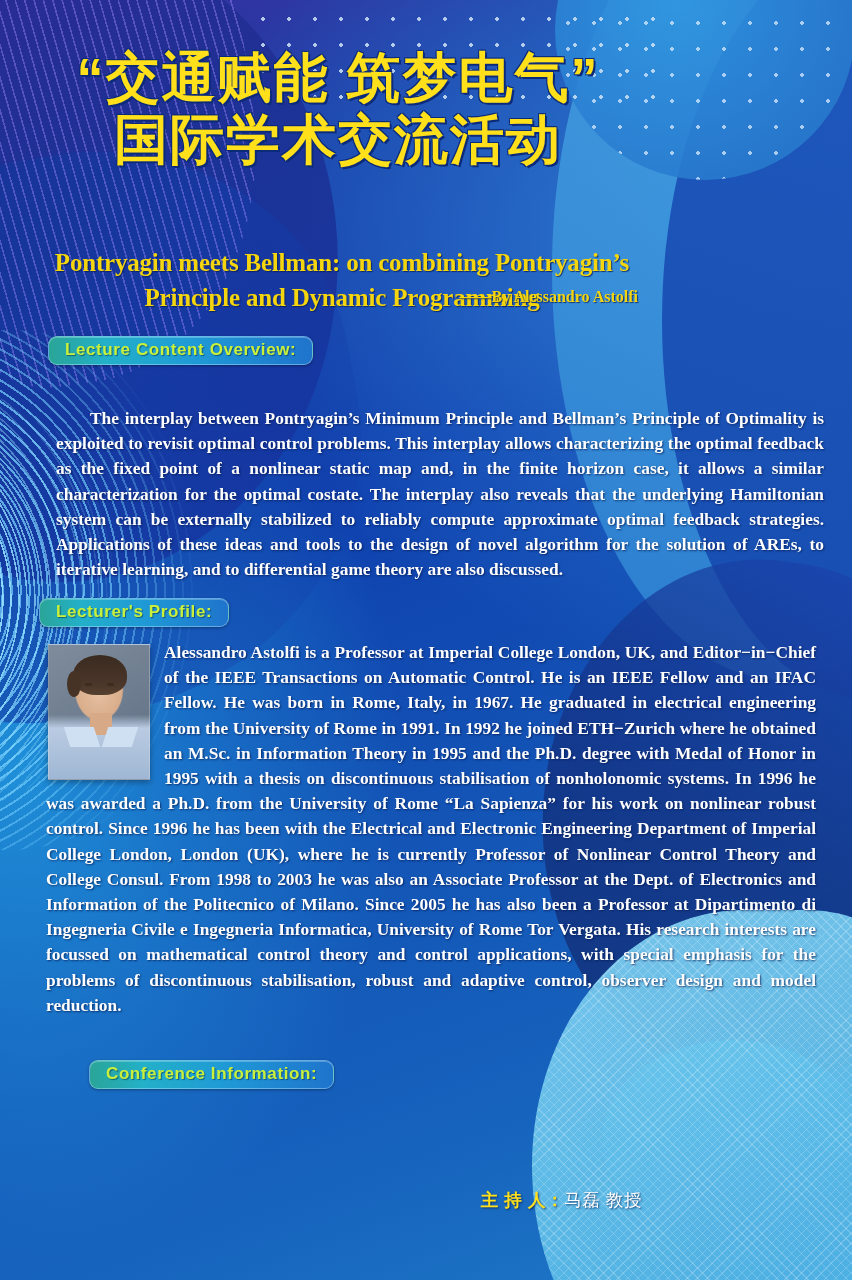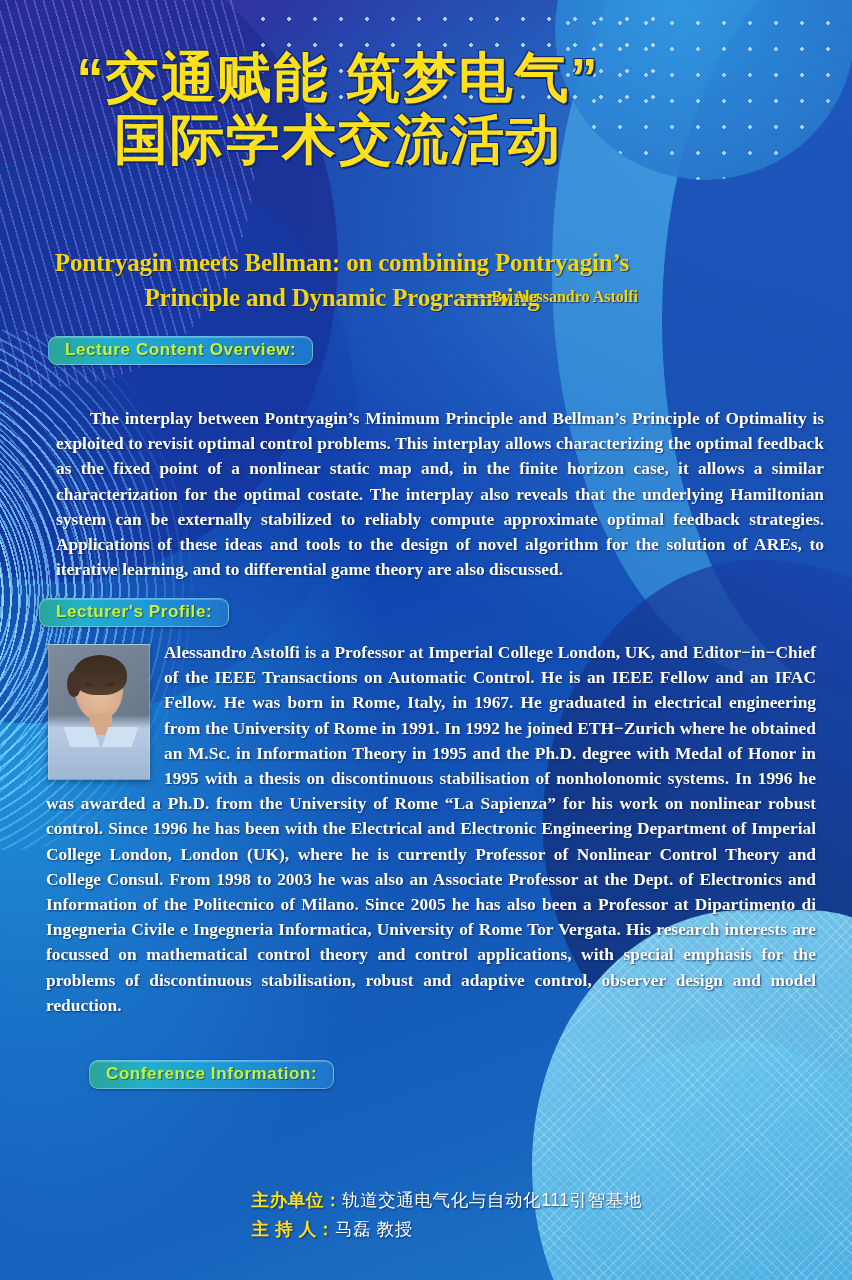--- a/index.html
+++ b/index.html
@@ -275,21 +275,18 @@
       <span>Alessandro Astolfi is a Professor at Imperial College London, UK, and Editor−in−Chief of the IEEE Transactions on Automatic Control. He is an IEEE Fellow and an IFAC Fellow. He was born in Rome, Italy, in 1967. He graduated in electrical engineering from the University of Rome in 1991. In 1992 he joined ETH−Zurich where he obtained an M.Sc. in Information Theory in 1995 and the Ph.D. degree with Medal of Honor in 1995 with a thesis on discontinuous stabilisation of nonholonomic systems. In 1996 he was awarded a Ph.D. from the University of Rome “La Sapienza” for his work on nonlinear robust control. Since 1996 he has been with the Electrical and Electronic Engineering Department of Imperial College London, London (UK), where he is currently Professor of Nonlinear Control Theory and College Consul. From 1998 to 2003 he was also an Associate Professor at the Dept. of Electronics and Information of the Politecnico of Milano. Since 2005 he has also been a Professor at Dipartimento di Ingegneria Civile e Ingegneria Informatica, University of Rome Tor Vergata. His research interests are focussed on mathematical control theory and control applications, with special emphasis for the problems of discontinuous stabilisation, robust and adaptive control, observer design and model reduction.</span>
     </div>
 
     <div class="badge" id="badge-conference">Conference Information:</div>
 
     <div id="conference-lines">
     </div>
 
     <div id="footer">
       <div class="row">
-        <span class="lbl">主办单位：</span><span class="val">轨道交通电气化与自动化111引智基地</span>
-      </div>
-      <div class="row">
         <span class="lbl">主 持 人：</span><span class="val">马磊 教授</span>
       </div>
     </div>
 
   </div>
 </div>
 
 </body></html>

